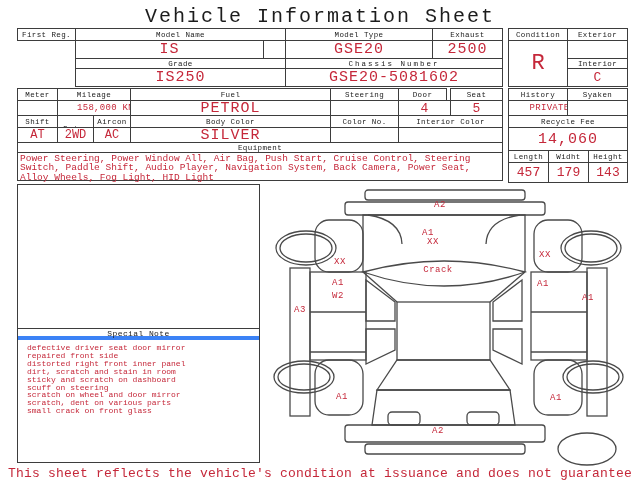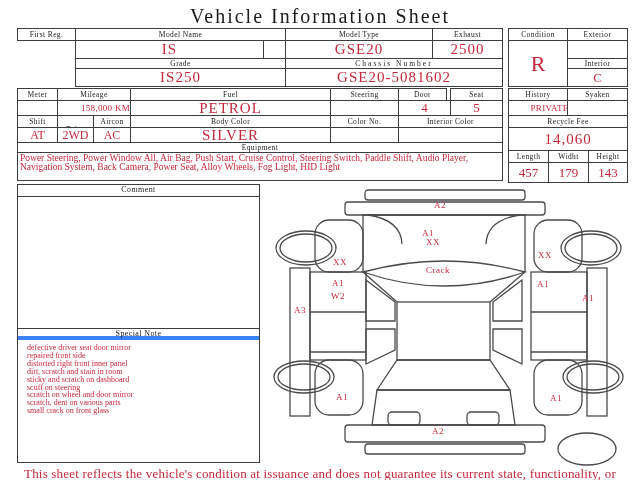--- a/index.html
+++ b/index.html
@@ -1,17 +1,17 @@
 <!DOCTYPE html>
 <html><head>
 <meta charset="utf-8">
 <style>
   html,body{margin:0;padding:0;background:#fff;}
   #sheet{position:relative;width:640px;height:480px;background:#ffffff;
-         font-family:Liberation Serif, serif;overflow:hidden;}
+         font-family:Liberation Mono, monospace;overflow:hidden;}
   .title{position:absolute;left:0;top:5px;width:640px;text-align:center;
          font-size:20px;letter-spacing:2px;color:#1c1c1c;}
   .cell{position:absolute;box-sizing:border-box;border:1px solid #3d3d3d;
         display:flex;align-items:center;justify-content:center;background:#fff;}
   .hdr{font-size:7.5px;color:#222;letter-spacing:0.4px;white-space:nowrap;text-align:center;}
   .val{color:#c5283a;white-space:nowrap;}
   .v15{font-size:15px;letter-spacing:1px;}
   .v13{font-size:13px;}
   .v9{font-size:9px;letter-spacing:0.3px;padding-left:23px;}
   .v12{font-size:12px;}
@@ -104,21 +104,20 @@
   <div class="cell equiptext" style="left:17px;top:152px;width:486px;height:29px">Power Steering, Power Window  All, Air Bag, Push Start, Cruise Control, Steering Switch, Paddle Shift, Audio Player, Navigation System, Back Camera, Power Seat, Alloy Wheels, Fog Light, HID Light</div>
 
   <div class="cell hdr" style="left:508px;top:150px;width:41px;height:13px">Length</div>
   <div class="cell val v13" style="left:508px;top:162px;width:41px;height:21px">457</div>
   <div class="cell hdr" style="left:548px;top:150px;width:41px;height:13px">Widht</div>
   <div class="cell val v13" style="left:548px;top:162px;width:41px;height:21px">179</div>
   <div class="cell hdr" style="left:588px;top:150px;width:40px;height:13px">Height</div>
   <div class="cell val v13" style="left:588px;top:162px;width:40px;height:21px">143</div>
 
   <div class="commentbox">
-    <div class="bandlabel band-comment">Comment</div>
     <div class="bandlabel band-special">Special Note</div>
     <div class="notes">defective driver seat door mirror
 repaired front side
 distorted right front inner panel
 dirt, scratch and stain in room
 sticky and scratch on dashboard
 scuff on steering
 scratch on wheel and door mirror
 scratch, dent on various parts
 small crack on front glass</div>

